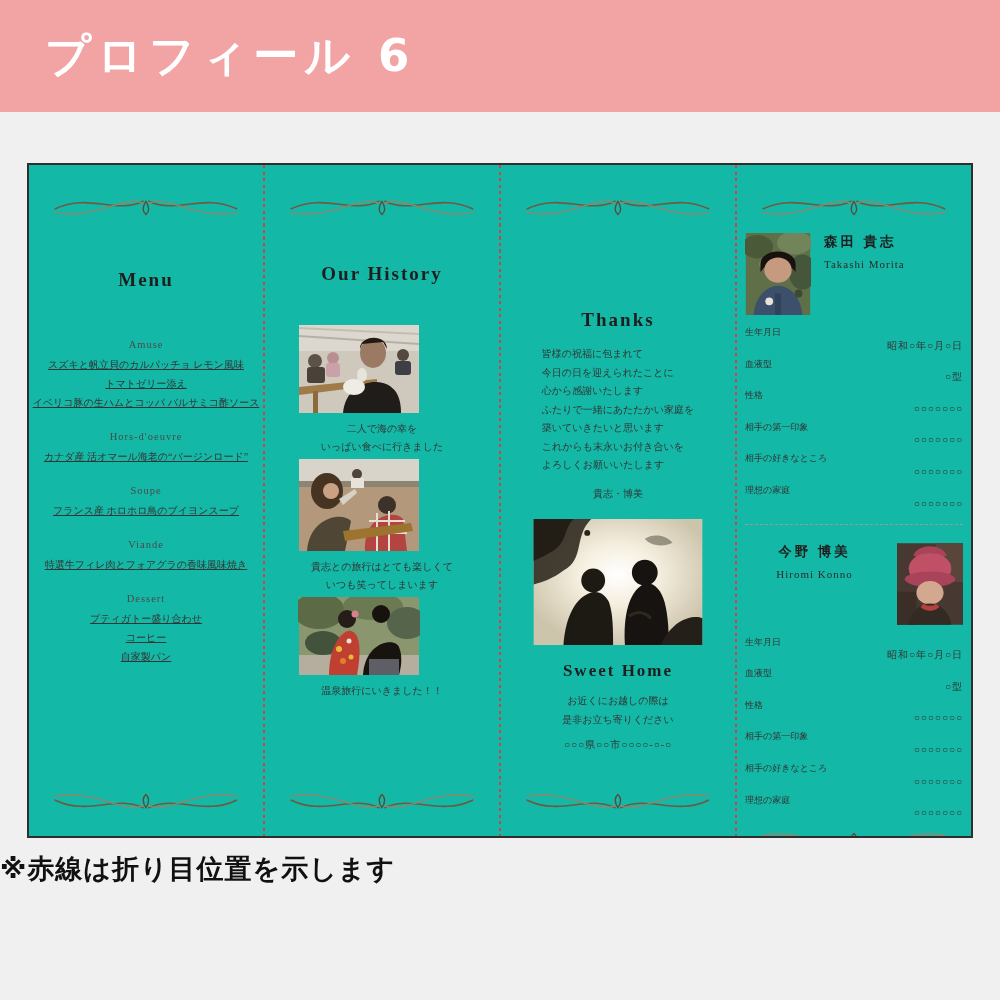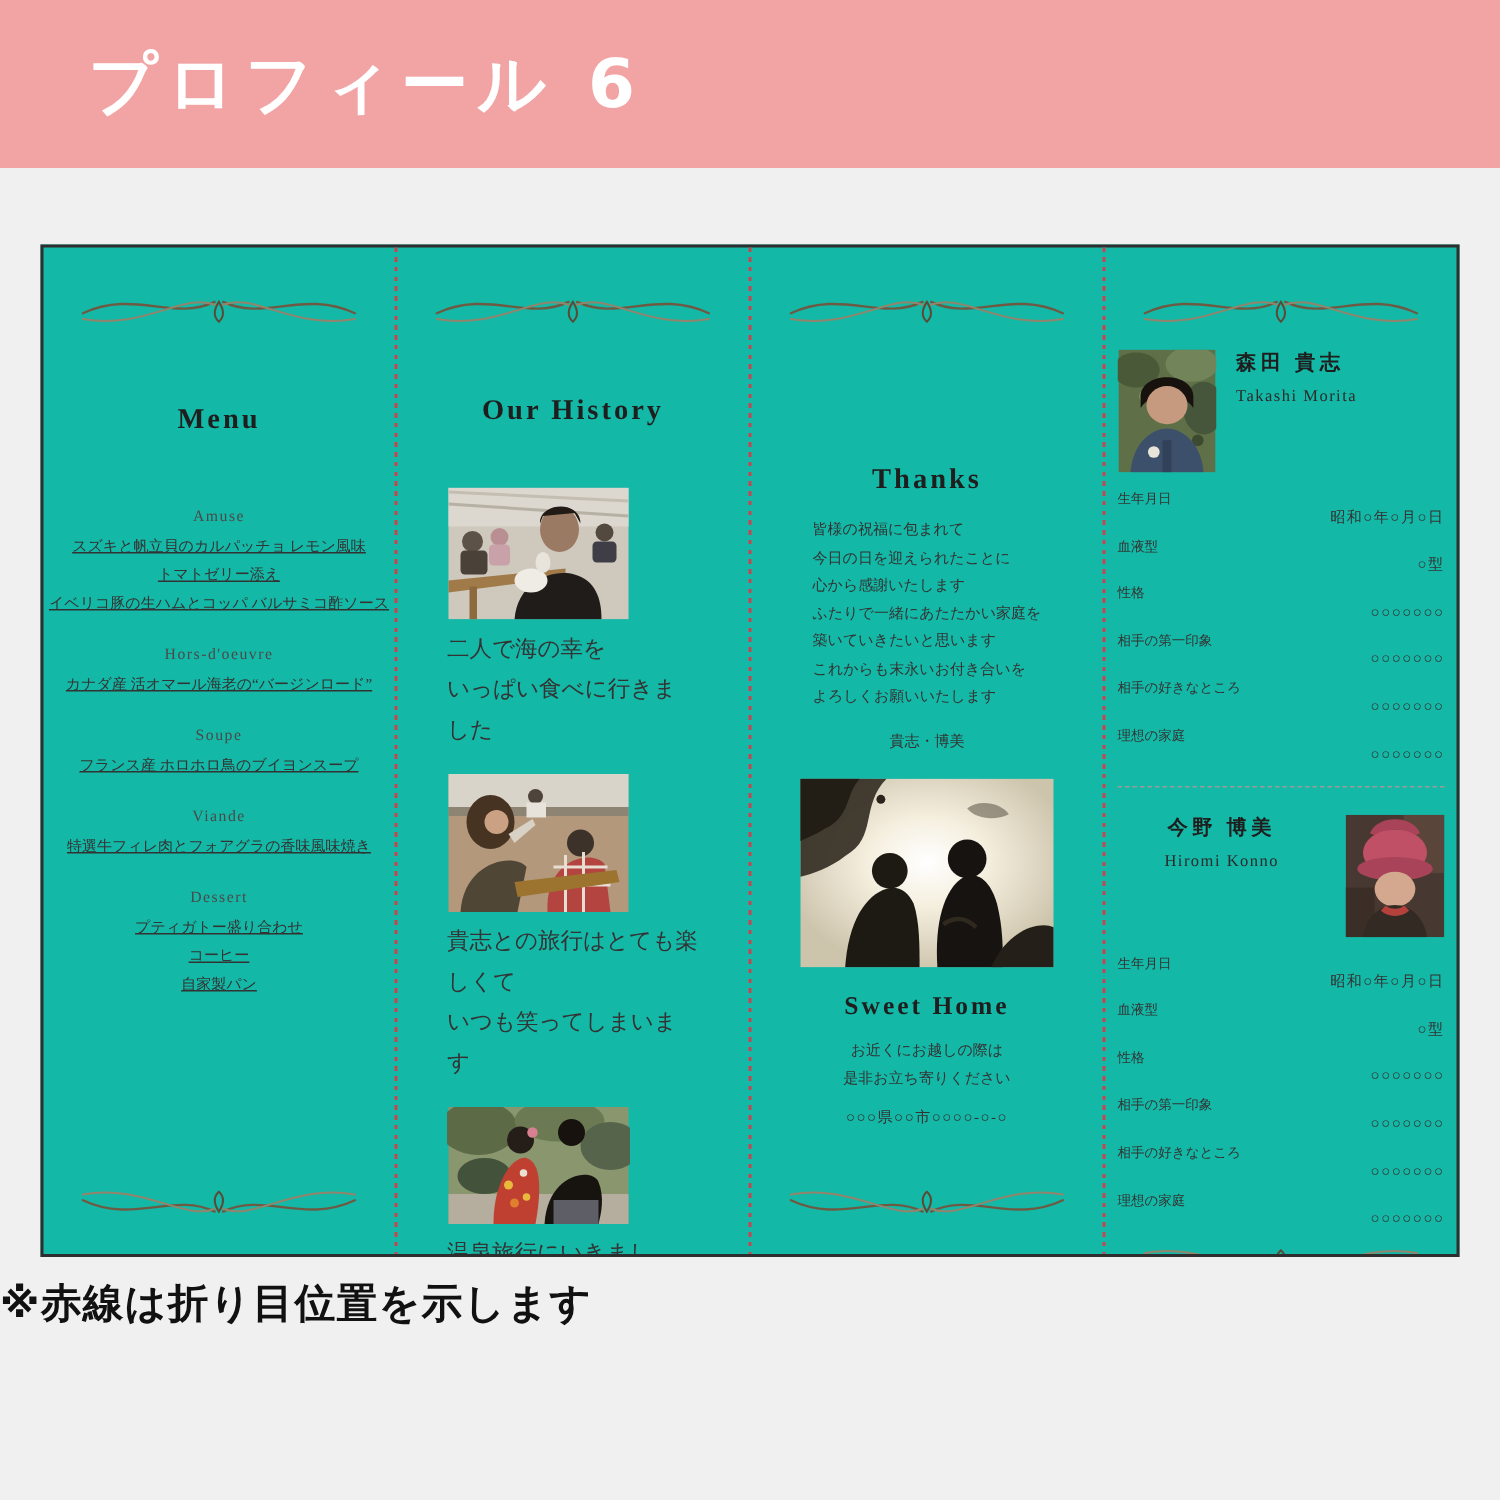--- a/index.html
+++ b/index.html
@@ -11,21 +11,21 @@
     overflow:hidden;
   }
   
   .header{
     height:112px;background:#f2a3a3;
     display:flex;align-items:center;
     padding-left:45px;box-sizing:border-box;
   }
   .header-title{
     font-family:"DejaVu Sans","Liberation Sans",sans-serif;
-    font-weight:bold;font-size:45px;color:#ffffff;letter-spacing:6px;margin-left:14px;
+    font-weight:bold;font-size:45px;color:#ffffff;letter-spacing:6px;
   }
   
   .paper{
     width:942px;height:671px;
     margin:51px auto 0;
     background:#14b8a6;
     border:2px solid #2e2e2e;
     display:flex;
   }
   .panel{
@@ -42,25 +42,25 @@
   .panel-title{font-size:19px;font-weight:bold;letter-spacing:2px;color:#1e1e1e;}
   
   .menu-title{margin-top:46px;}
   .menu-body{margin-top:44px;text-align:center;}
   .menu-section{margin-bottom:15px;}
   .course{font-size:10.5px;color:#4a4a4a;letter-spacing:1px;line-height:1.9;}
   .dish{font-size:10px;color:#333;line-height:1.9;white-space:nowrap;text-decoration:underline;}
   
   .history-title{margin-top:40px;}
   .history-entry{width:168px;margin-top:40px;display:flex;flex-direction:column;}
-  .history-entry + .history-entry{margin-top:15px;}
+  .history-entry + .history-entry{margin-top:3px;}
   .h-photo{width:122px;height:88px;display:block;}
   .h-photo.ph2{height:92px;}
   .h-photo.ph3{height:78px;}
-  .h-caption{font-size:15px;line-height:1.8;margin-top:7px;white-space:pre-line;text-align:left;color:#333;}
+  .h-caption{font-size:10px;line-height:1.8;margin-top:7px;white-space:pre-line;text-align:center;color:#333;}
   
   .thanks-title{margin-top:86px;}
   .thanks-msg{margin-top:14px;font-size:10px;line-height:1.85;text-align:left;color:#333;}
   .signature{margin-top:12px;font-size:10px;color:#333;}
   .t-photo{width:170px;height:126px;margin-top:18px;display:block;}
   .sweethome-title{font-size:17px;font-weight:bold;letter-spacing:2px;margin-top:16px;color:#1e1e1e;}
   .sweethome-lines{margin-top:10px;font-size:10px;line-height:1.95;text-align:center;color:#333;}
   .address{margin-top:8px;font-size:10px;letter-spacing:1px;color:#333;}
   
   .profile-row{display:flex;width:100%;margin-top:10px;gap:13px;align-items:flex-start;}

